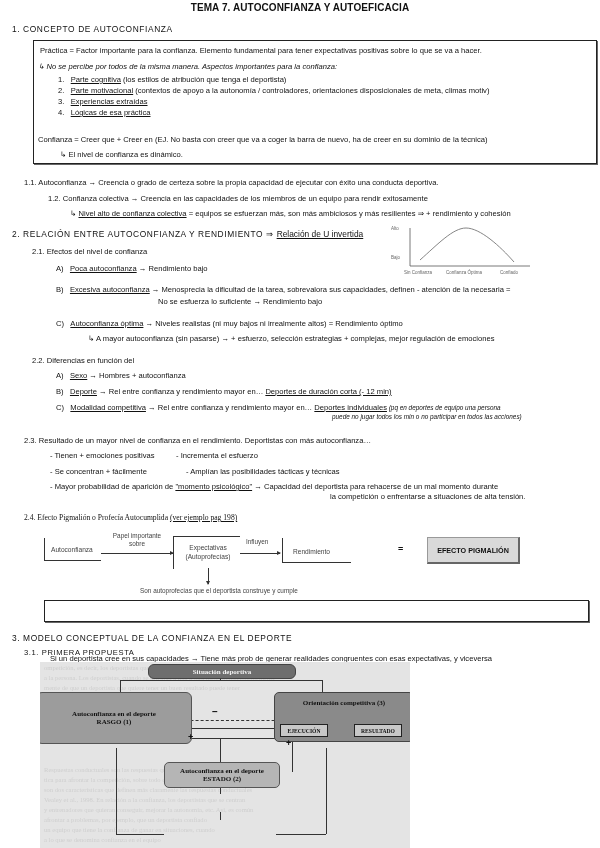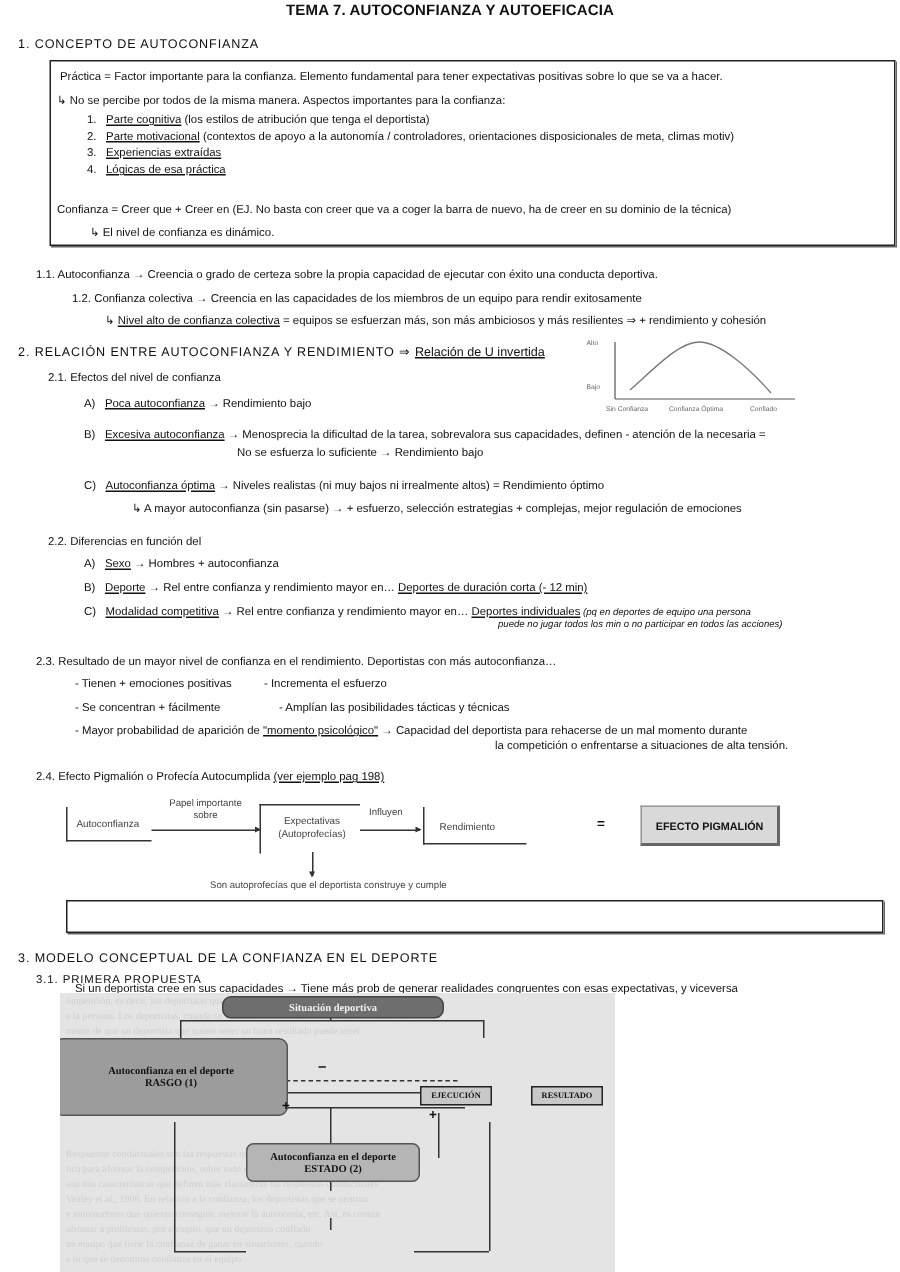--- a/index.html
+++ b/index.html
@@ -32,21 +32,21 @@
 </style>
 </head>
 <body>
 
 <div class="abs title">TEMA 7. AUTOCONFIANZA Y AUTOEFICACIA</div>
 
 <div class="abs h1" style="left:12px;top:24px;">1.  CONCEPTO DE AUTOCONFIANZA</div>
 
 <div class="abs box1"></div>
 <div class="abs" style="left:40px;top:46px;">Práctica = Factor importante para la confianza. Elemento fundamental para tener expectativas positivas sobre lo que se va a hacer.</div>
-<div class="abs" style="left:38px;top:62px;">↳ No se percibe por todos de la misma manera. Aspectos importantes para la confianza:</div>
+<div class="abs" style="left:38px;top:62px;font-style:italic;">↳ No se percibe por todos de la misma manera. Aspectos importantes para la confianza:</div>
 
 <div class="abs" style="left:58px;top:75px;">
   <span>1.</span>&nbsp;&nbsp;&nbsp;<span class="u">Parte cognitiva</span><span> (los estilos de atribución que tenga el deportista)</span>
 </div>
 <div class="abs" style="left:58px;top:86px;">
   <span>2.</span>&nbsp;&nbsp;&nbsp;<span class="u">Parte motivacional</span><span> (contextos de apoyo a la autonomía / controladores, orientaciones disposicionales de meta, climas motiv)</span>
 </div>
 <div class="abs" style="left:58px;top:97px;">
   <span>3.</span>&nbsp;&nbsp;&nbsp;<span class="u">Experiencias extraídas</span><span></span>
 </div>
@@ -109,21 +109,21 @@
 <div class="abs" style="left:24px;top:436px;">2.3.   Resultado de un mayor nivel de confianza en el rendimiento. Deportistas con más autoconfianza…</div>
 <div class="abs" style="left:50px;top:451px;">- Tienen + emociones positivas</div>
 <div class="abs" style="left:176px;top:451px;">- Incrementa el esfuerzo</div>
 <div class="abs" style="left:50px;top:467px;">- Se concentran + fácilmente</div>
 <div class="abs" style="left:186px;top:467px;">- Amplían las posibilidades tácticas y técnicas</div>
 <div class="abs" style="left:50px;top:482px;">
   <span>- Mayor probabilidad de aparición de </span><span class="u">"momento psicológico"</span><span> → Capacidad del deportista para rehacerse de un mal momento durante</span>
 </div>
 <div class="abs" style="left:330px;top:492px;">la competición o enfrentarse a situaciones de alta tensión.</div>
 
-<div class="abs" style="left:24px;top:513px;">
+<div class="abs" style="left:24px;top:513px;font-family:Liberation Serif, serif;">
   <span>2.4.   Efecto Pigmalión o Profecía Autocumplida </span><span class="u">(ver ejemplo pag 198)</span>
 </div>
 
 <div class="dia-box" style="left:44px;top:538px;width:56px;height:22px;">
   <span class="abs" style="left:6px;top:8px;">Autoconfianza</span>
 </div>
 <div class="arrow" style="left:101px;top:553px;width:72px;"></div>
 <div class="abs" style="left:112px;top:532px;width:50px;text-align:center;white-space:normal;font-size:6.4px;color:#444;line-height:8px;">Papel importante sobre</div>
 
 <div class="abs" style="left:173px;top:536px;width:66px;height:32px;border-left:1px solid #333;border-top:1px solid #333;"></div>
@@ -175,20 +175,23 @@
   <div class="line" style="left:236px;top:172px;width:50px;height:1px;"></div>
   <div class="line" style="left:252px;top:80px;width:1px;height:30px;"></div>
   <div class="line" style="left:115px;top:58px;width:150px;height:0;border-top:1px dashed #333;background:none;"></div>
   <div class="line" style="left:115px;top:66px;width:150px;height:1px;"></div>
 
   <div class="scan-node n-dark" style="left:108px;top:2px;width:146px;height:13px;border-radius:6px;">Situación deportiva</div>
   <div class="scan-node n-mid" style="left:-4px;top:30px;width:154px;height:50px;flex-direction:column;border-radius:6px;">
     <span>Autoconfianza en el deporte</span>
     <span>RASGO (1)</span>
   </div>
+  <div class="scan-node n-dark" style="left:234px;top:30px;width:140px;height:50px;align-items:flex-start;padding-top:6px;box-sizing:border-box;color:#111;background:#8a8a8a;">
+    <span>Orientación competitiva (3)</span>
+  </div>
   <div class="tagbox" style="left:240px;top:62px;width:46px;height:11px;">EJECUCIÓN</div>
   <div class="tagbox" style="left:314px;top:62px;width:46px;height:11px;">RESULTADO</div>
   <div class="abs b" style="left:172px;top:44px;font-size:10px;">–</div>
   <div class="abs b" style="left:148px;top:70px;font-size:9px;">+</div>
   <div class="abs b" style="left:246px;top:76px;font-size:9px;">+</div>
 
   <div class="scan-node n-light" style="left:124px;top:100px;width:114px;height:24px;flex-direction:column;">
     <span>Autoconfianza en el deporte</span>
     <span>ESTADO (2)</span>
   </div>

